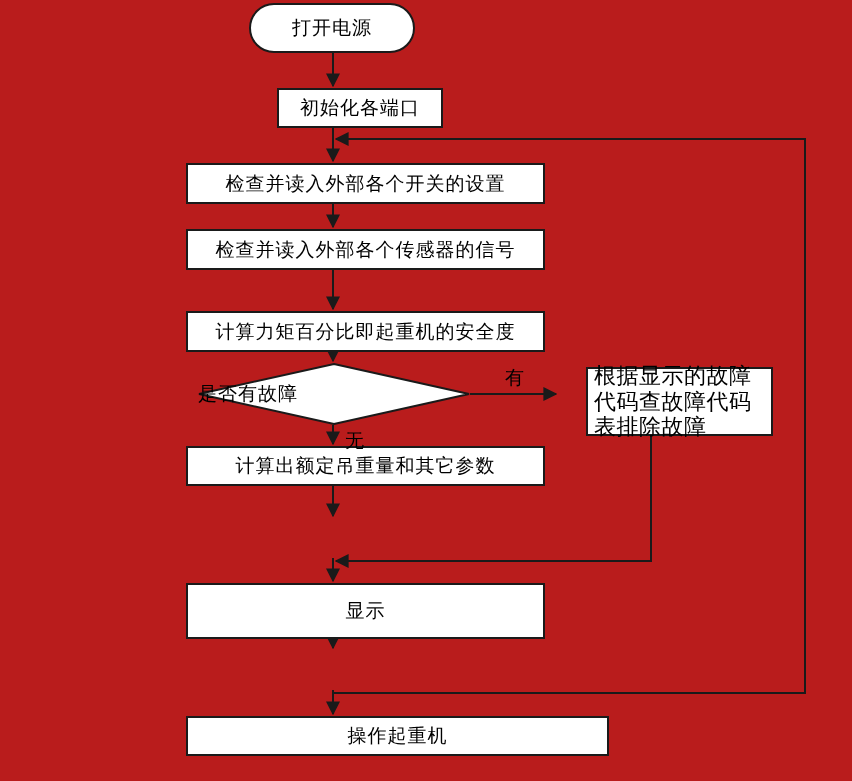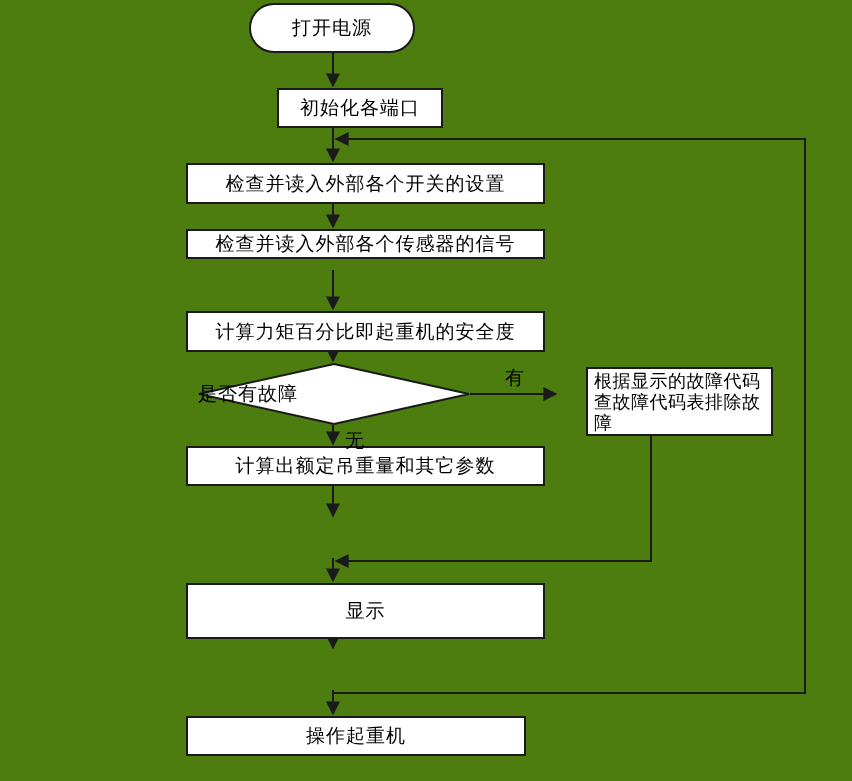--- a/index.html
+++ b/index.html
@@ -8,21 +8,21 @@
     padding: 0;
     background: #ffffff;
   }
   body {
     font-family: "DejaVu Sans", "Liberation Sans", sans-serif;
   }
   #canvas {
     position: relative;
     width: 852px;
     height: 781px;
-    background: #4d7c0f;
+    background: #b91c1c;
     overflow: hidden;
   }
   #wires {
     position: absolute;
     left: 0;
     top: 0;
     width: 852px;
     height: 781px;
   }
   .node {
@@ -46,21 +46,21 @@
   }
   .process {
     border-radius: 0;
     margin-left: 28px;
   }
   .fault-node {
     justify-content: flex-start;
     text-align: left;
     white-space: normal;
     padding: 2px 4px 2px 6px;
-    font-size: 18px;
+    font-size: 22px;
     line-height: 1.18;
     letter-spacing: 0.5px;
   }
   .decision-wrap {
     position: absolute;
   }
   .decision-label {
     position: absolute;
     width: 100%;
     top: 50%;
@@ -114,21 +114,21 @@
   </div>
 
   <div class="node process" style="left:249px; top:88px; width:166px; height:40px;">
     <span>初始化各端口</span>
   </div>
 
   <div class="node process" style="left:158px; top:163px; width:359px; height:41px;">
     <span>检查并读入外部各个开关的设置</span>
   </div>
 
-  <div class="node process" style="left:158px; top:229px; width:359px; height:30px;">
+  <div class="node process" style="left:158px; top:229px; width:359px; height:41px;">
     <span>检查并读入外部各个传感器的信号</span>
   </div>
 
   <div class="node process" style="left:158px; top:311px; width:359px; height:41px;">
     <span>计算力矩百分比即起重机的安全度</span>
   </div>
 
   <div class="decision-wrap" style="left:198px; top:363px; width:272px; height:62px;">
     <svg width="272" height="62" viewBox="0 0 272 62" xmlns="http://www.w3.org/2000/svg">
       <polygon points="136,1 271,31 136,61 1,31" fill="#ffffff" stroke="#1a1a1a" stroke-width="2"></polygon>
@@ -143,21 +143,21 @@
   <div class="node process" style="left:158px; top:446px; width:359px; height:40px;">
     <span>计算出额定吊重量和其它参数</span>
   </div>
 
 
   <div class="node process" style="left:158px; top:583px; width:359px; height:56px;">
     <span>显示</span>
   </div>
 
 
-  <div class="node process" style="left:158px; top:716px; width:340px; height:40px;">
+  <div class="node process" style="left:158px; top:716px; width:423px; height:40px;">
     <span>操作起重机</span>
   </div>
 
   <div class="edge-label" style="left:505px; top:365px;">有</div>
 
   <div class="edge-label" style="left:345px; top:428px;">无</div>
 
 </div>
 
 </body></html>

